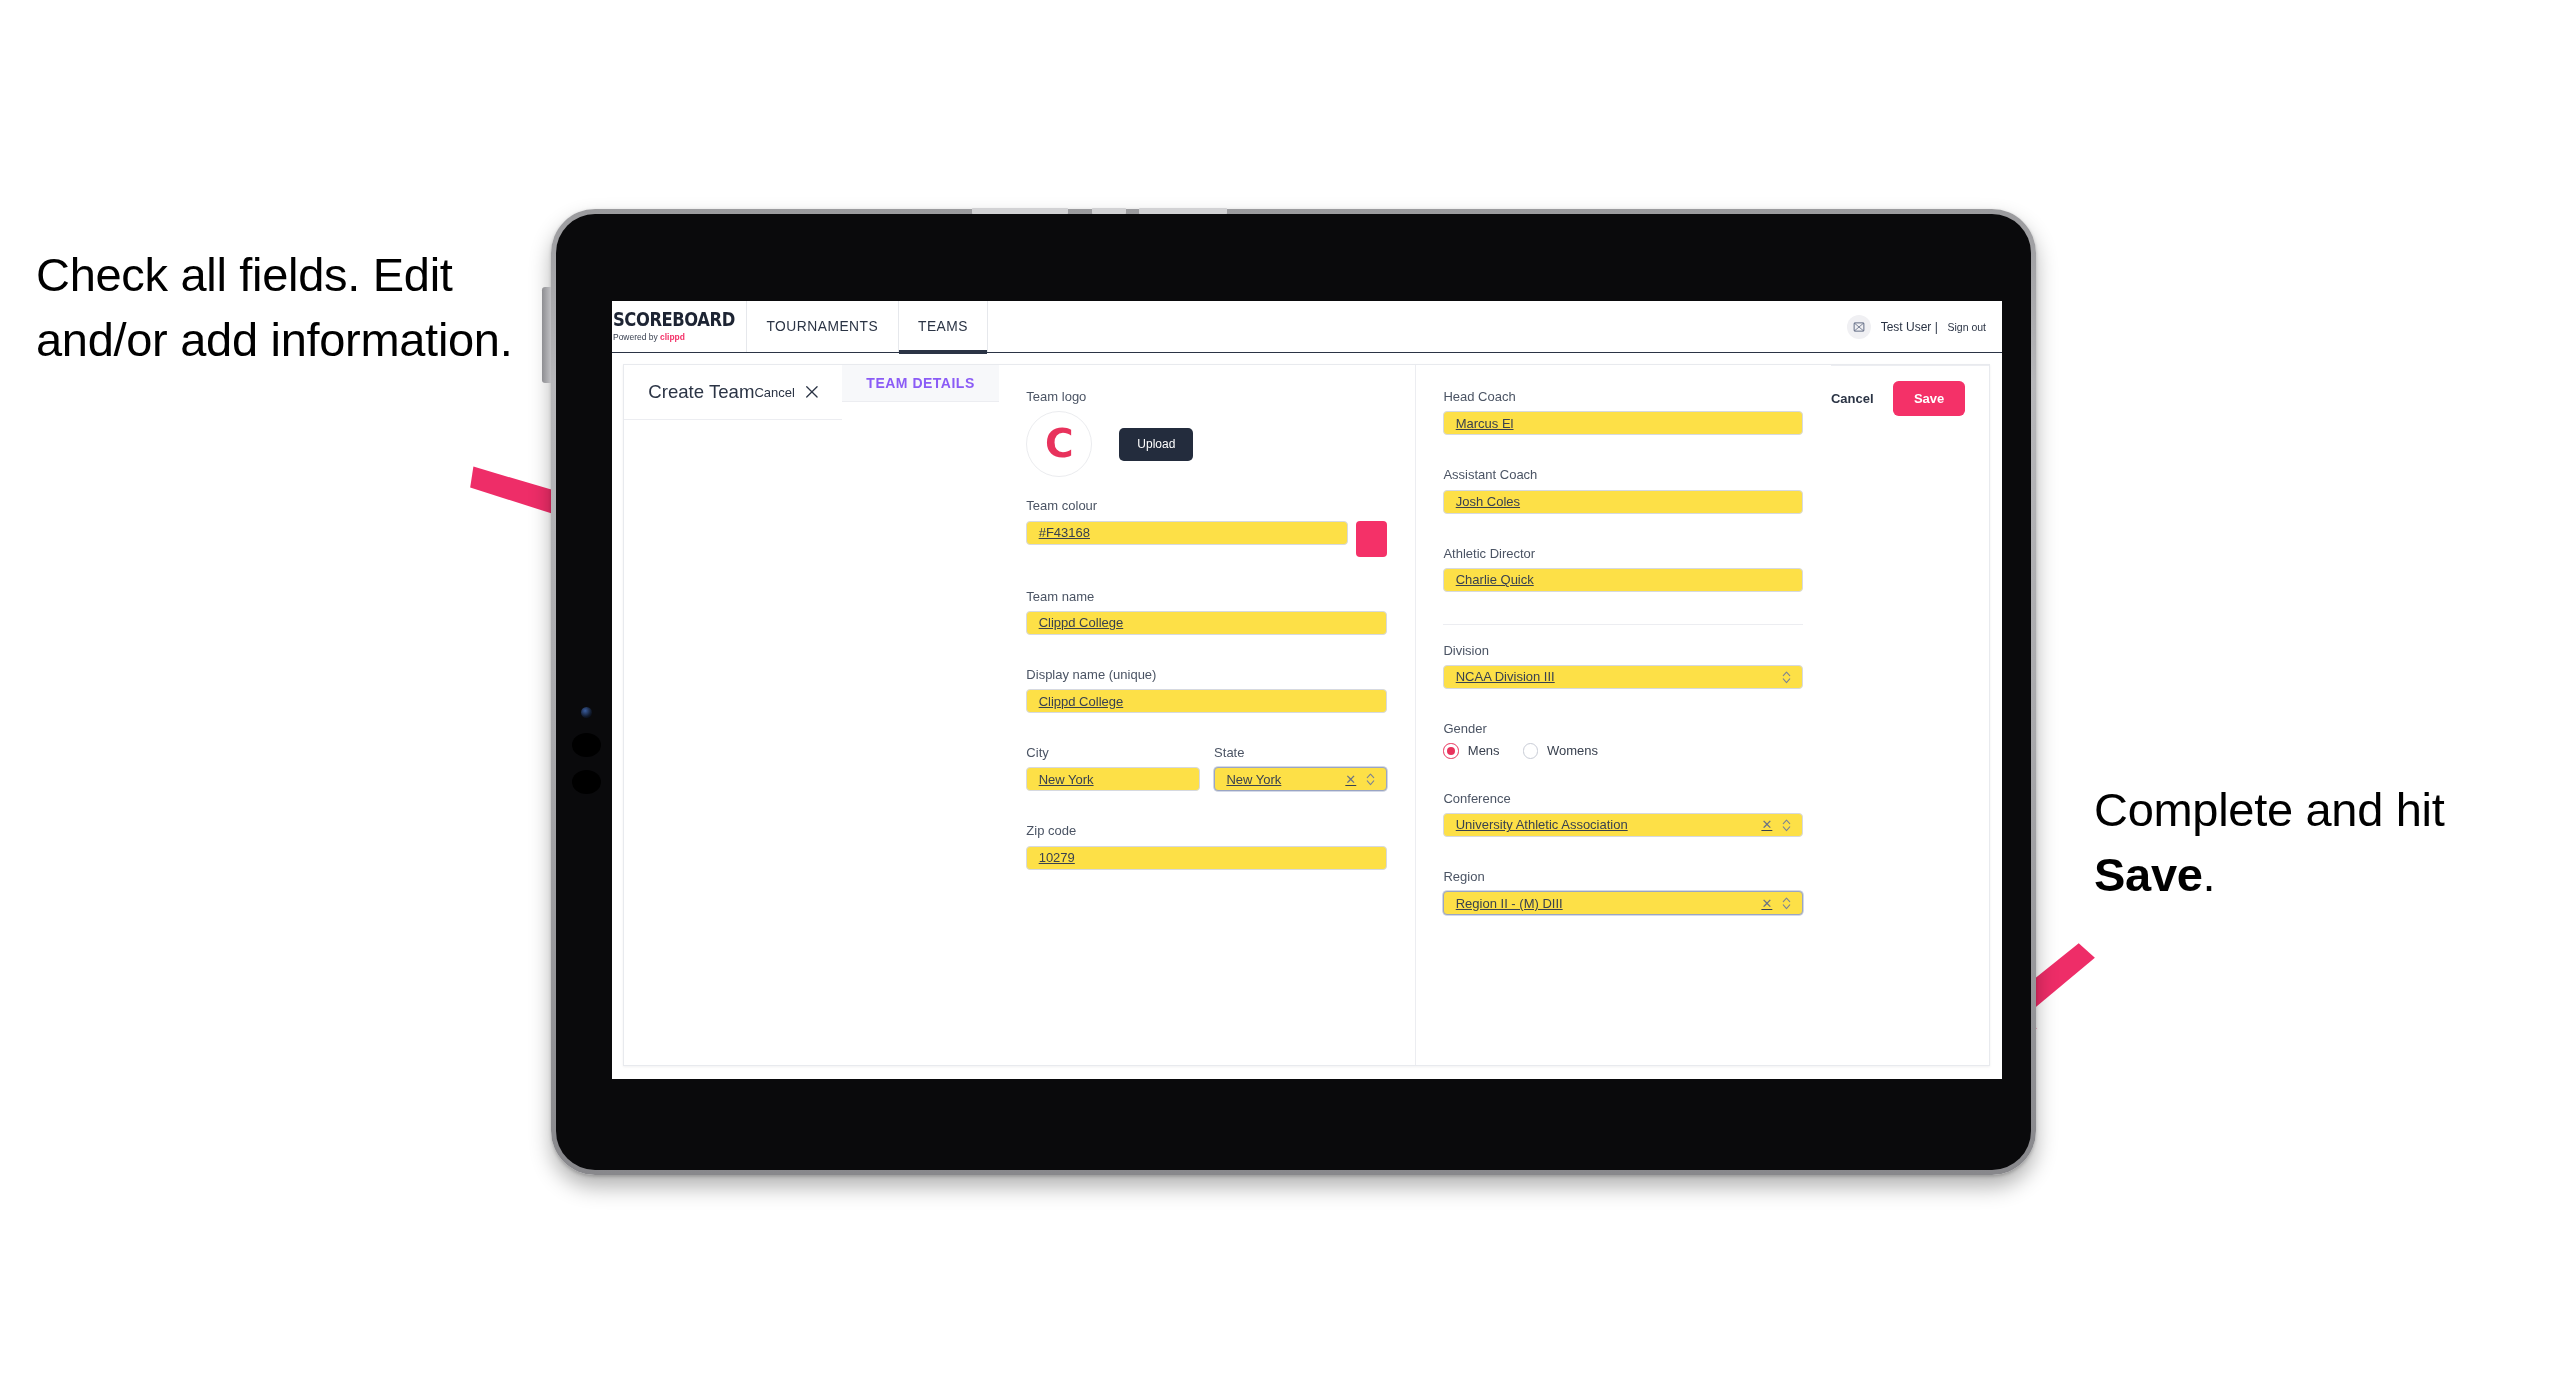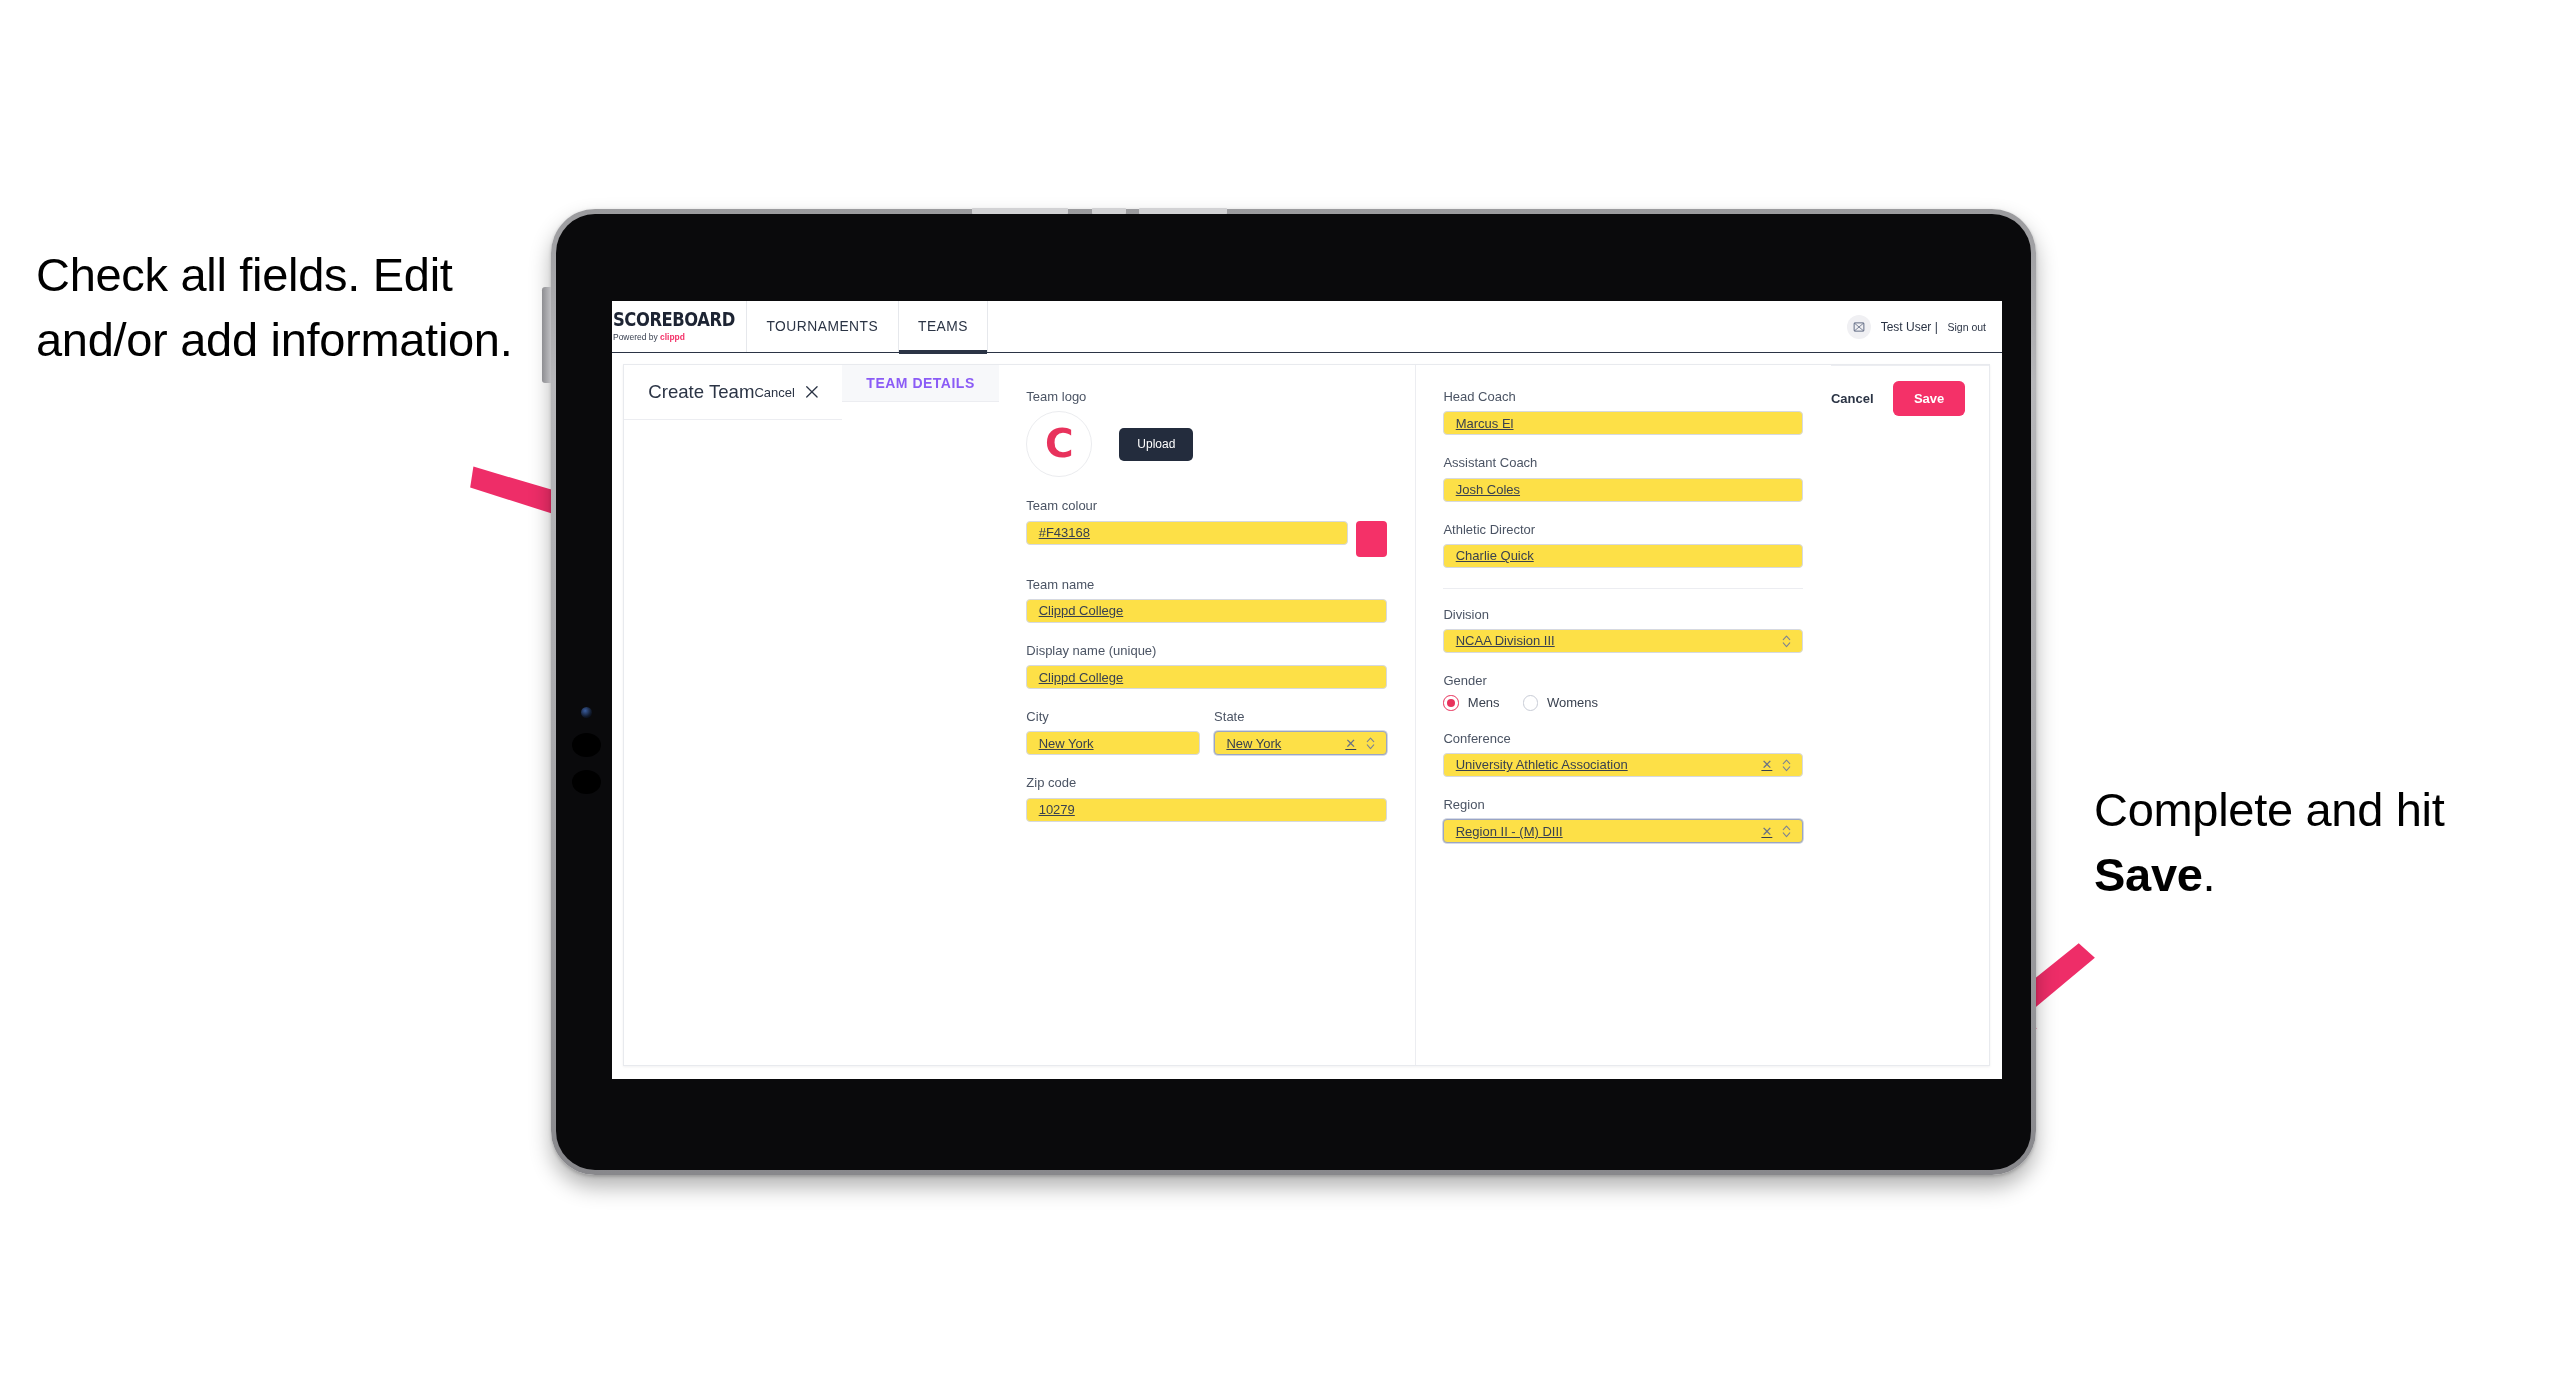--- a/index.html
+++ b/index.html
@@ -151,21 +151,21 @@
   .lbl {
     font-size: 13px; color: #4b5464; margin-bottom: 7.3px; display: block;
   }
   .field {
     width: 100%; height: 24px; border: 0.8px solid #d6d9e0;
     border-radius: 4px; background: #fde047;
     display: flex; align-items: center; padding: 0 11.3px;
     font-size: 13px; color: #39414f; text-decoration: underline;
   }
   .field.focus-ring { border-color: #9aa5c4; box-shadow: 0 0 0 0.8px #c6cde0; }
-  .grp { margin-bottom: 20px; }
+  .grp { margin-bottom: 32px; }
 
   
   #logo-row { display: flex; align-items: center; gap: 27px; margin-bottom: 21px; }
   #team-logo-circle {
     width: 66px; height: 66px; border-radius: 50%;
     border: 0.8px solid #ebecef; background: #fff;
     display: flex; align-items: center; justify-content: center;
   }
   #team-logo-letter {
     font-family: "DejaVu Sans", sans-serif;

